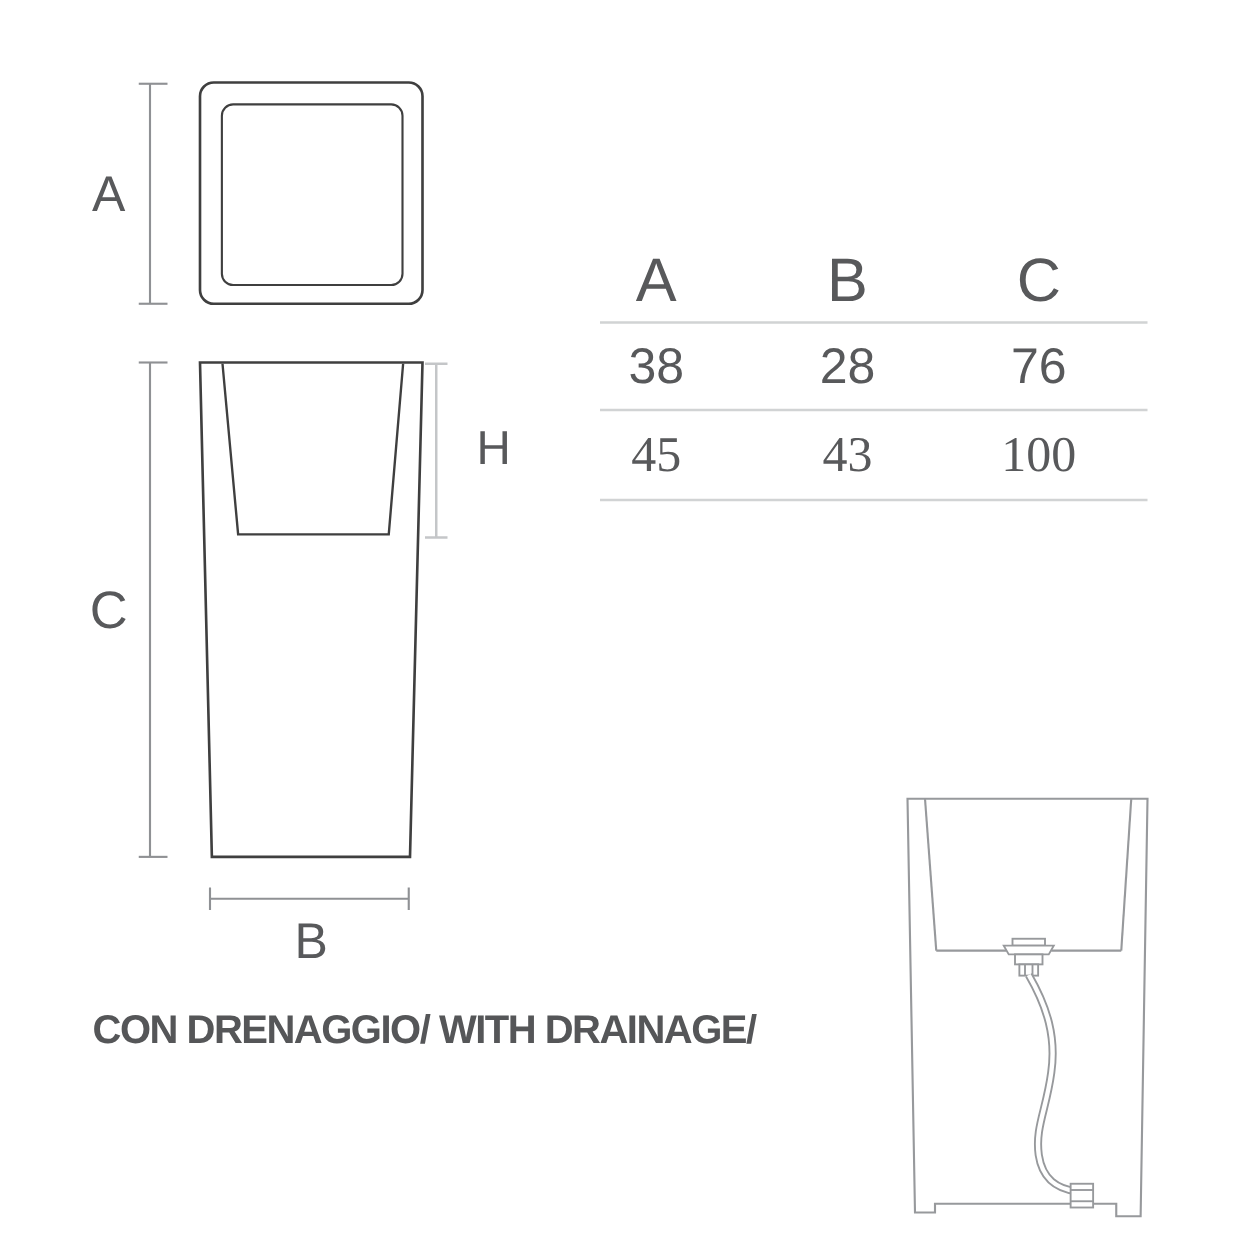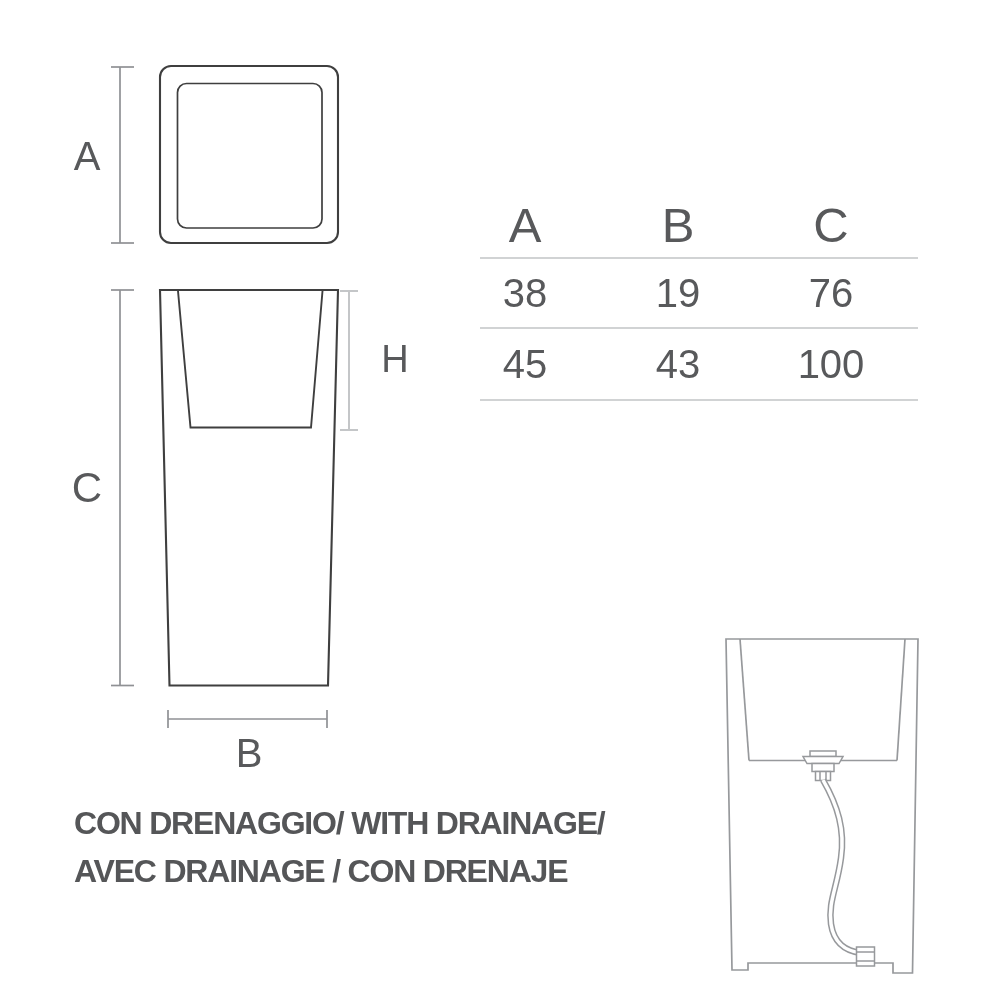--- a/index.html
+++ b/index.html
@@ -11,21 +11,21 @@
   .dim-label{
     position:absolute;width:56px;text-align:center;
     font-size:40px;font-weight:400;color:#58595b;line-height:1;
   }
   
   .size-table{position:absolute;left:480px;top:192px;width:438px;}
   .t-row{position:relative;border-bottom:2px solid #d1d3d4;}
   .t-row.header{height:65px;}
   .t-row.r1{height:69px;}
   .t-row.r2{height:68px;text-align:right;}
-  .t-row.r3{height:70px;}
+  .t-row.r3{height:70px;font-family:Liberation Serif, serif;}
   .t-cell{
     position:absolute;top:50%;transform:translate(-50%,-50%);
     font-size:40px;color:#58595b;white-space:nowrap;line-height:1;
   }
   .t-row.header .t-cell{font-size:49px;}
   .col-a{left:45px;}
   .col-b{left:198px;}
   .col-c{left:351px;}
   
   .footer{
@@ -115,26 +115,25 @@
 <div class="dim-label" style="left:221px;top:733px;">B</div>
 
 <div class="size-table">
   <div class="t-row header">
     <span class="t-cell col-a">A</span>
     <span class="t-cell col-b">B</span>
     <span class="t-cell col-c">C</span>
   </div>
   <div class="t-row r2">
     <span class="t-cell col-a">38</span>
-    <span class="t-cell col-b">19</span>
+    <span class="t-cell col-b">28</span>
     <span class="t-cell col-c">76</span>
   </div>
   <div class="t-row r3">
     <span class="t-cell col-a">45</span>
     <span class="t-cell col-b">43</span>
     <span class="t-cell col-c">100</span>
   </div>
 </div>
 
 <div class="footer">
   <div>CON DRENAGGIO/ WITH DRAINAGE/</div>
-  <div>AVEC DRAINAGE / CON DRENAJE</div>
 </div>
 
 </body></html>

